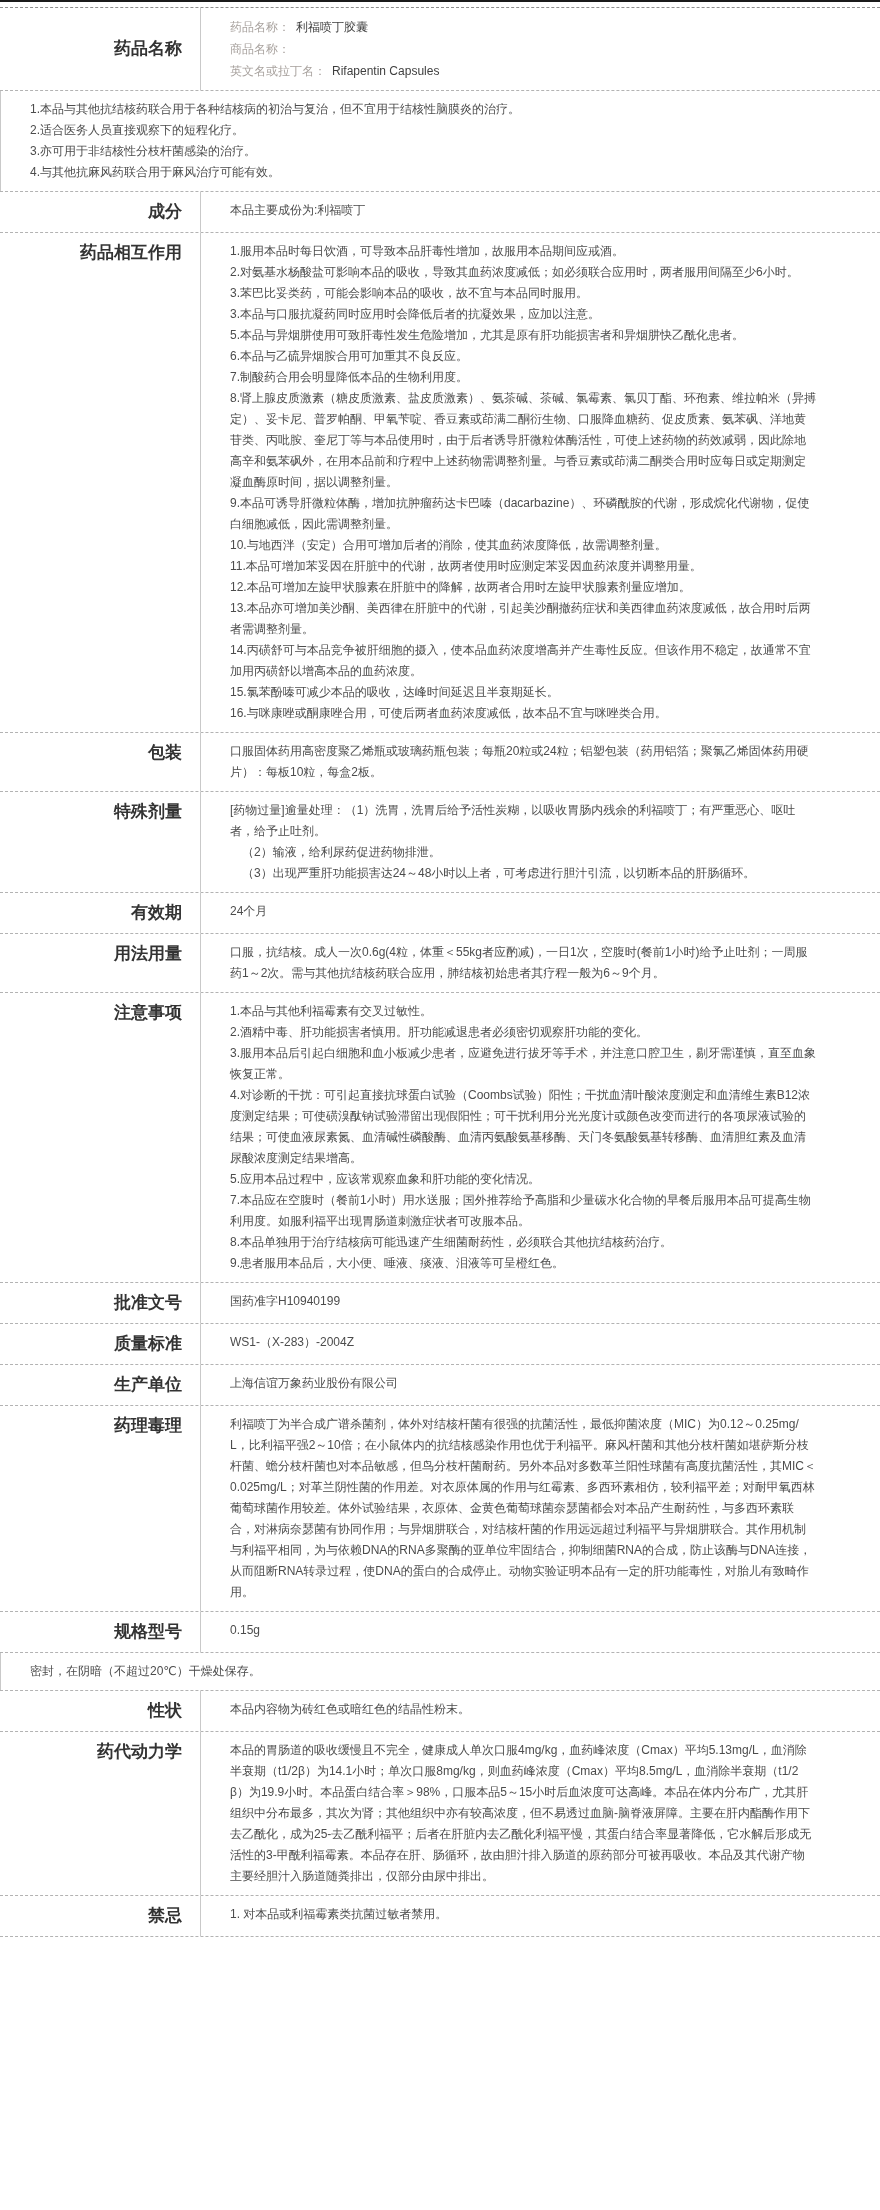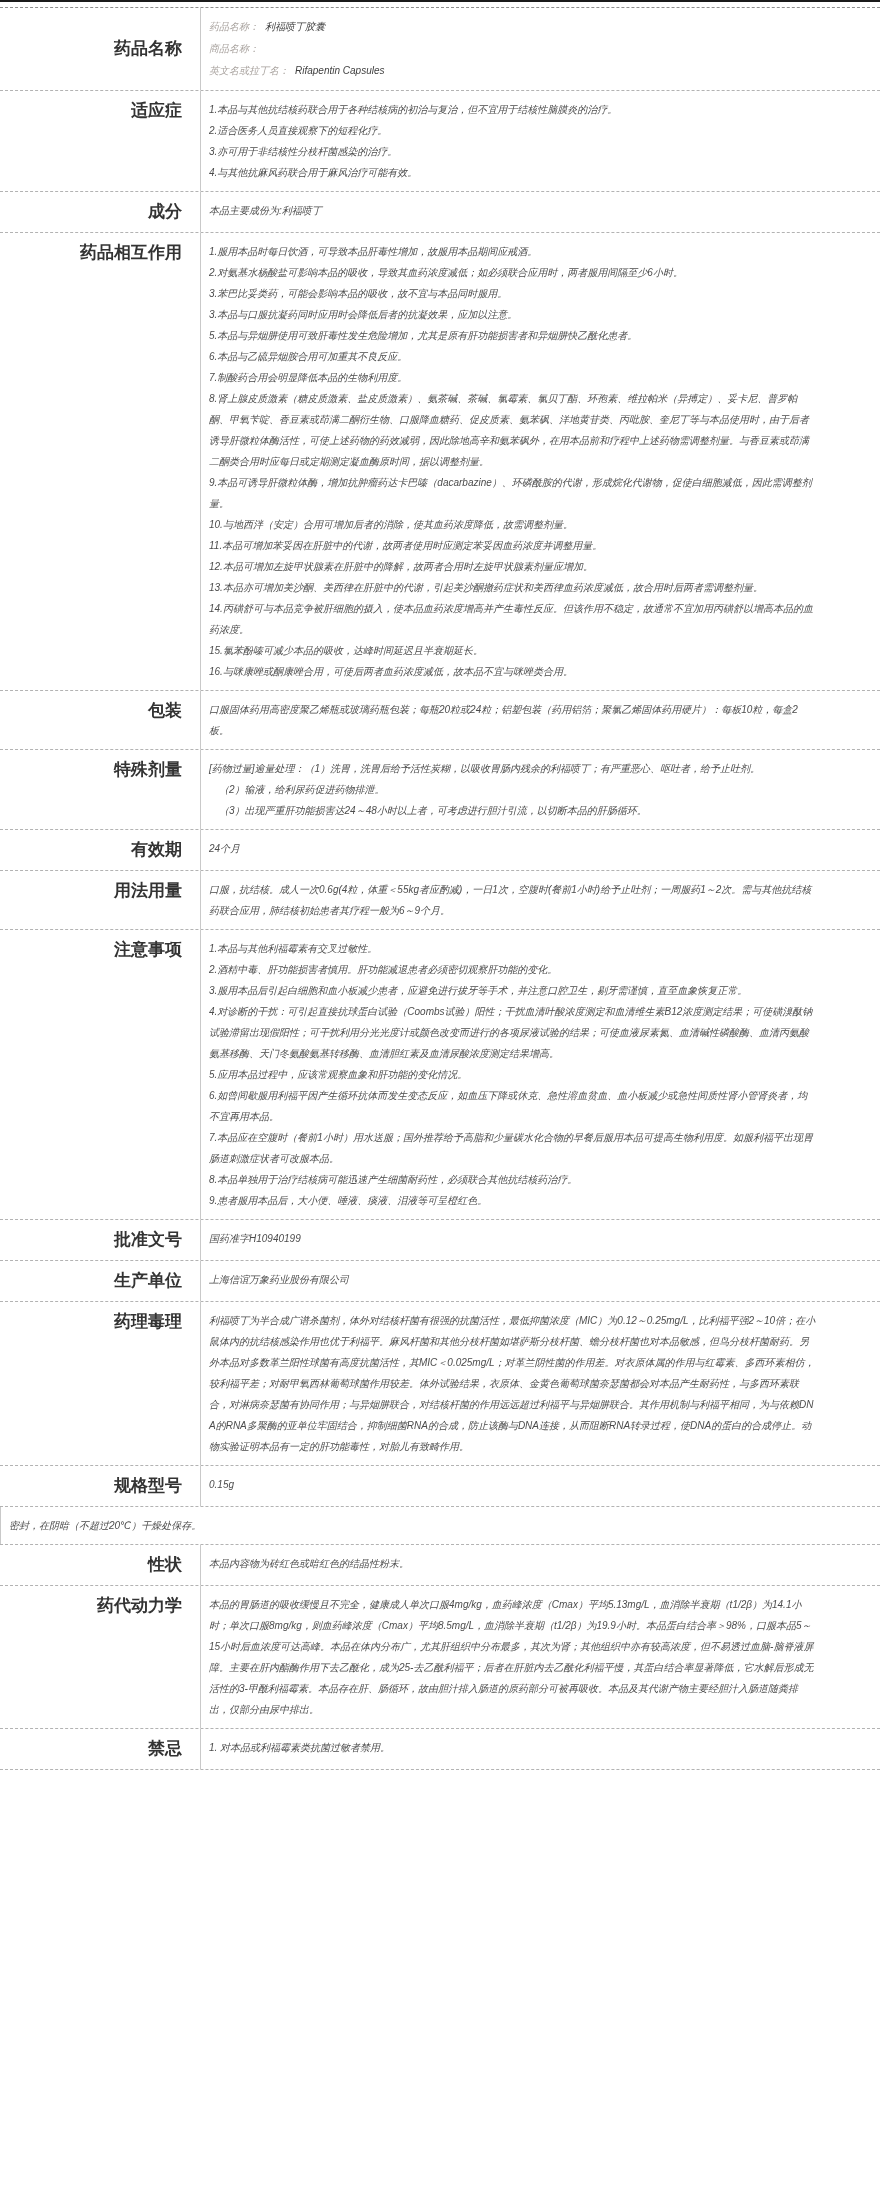--- a/index.html
+++ b/index.html
@@ -41,25 +41,24 @@
     line-height: 22px;
   }
   .row.fields-row .label-cell {
     align-self: center;
     padding-left: 48px;
   }
   .content-cell {
     flex: 1;
     box-sizing: border-box;
     border-left: 1px solid #c9c9c9;
-    padding: 8px 64px 8px 8px;
-    font-size: 10px;
+    padding: 8px 64px 8px 29px;
+    font-size: 12px;
     color: #4c4c4c;
     line-height: 21px;
-    font-style: italic;
   }
   .para {
     white-space: pre-wrap;
     word-break: break-all;
   }
   .field-line {
     line-height: 22px;
     white-space: pre-wrap;
   }
   .field-name {
@@ -78,21 +77,20 @@
   <div class="drug-table">
       <div class="row fields-row">
         <div class="label-cell">药品名称</div>
         <div class="content-cell">
           <div class="field-line"><span class="field-name">药品名称：</span><span class="field-value">利福喷丁胶囊</span></div>
           <div class="field-line"><span class="field-name">商品名称：</span><span class="field-value"></span></div>
           <div class="field-line"><span class="field-name">英文名或拉丁名：</span><span class="field-value">Rifapentin Capsules</span></div>
         </div>
       </div>
       <div class="row">
-        <div class="label-cell">适应症</div>
         <div class="content-cell">
           <div class="para">1.本品与其他抗结核药联合用于各种结核病的初治与复治，但不宜用于结核性脑膜炎的治疗。</div>
           <div class="para">2.适合医务人员直接观察下的短程化疗。</div>
           <div class="para">3.亦可用于非结核性分枝杆菌感染的治疗。</div>
           <div class="para">4.与其他抗麻风药联合用于麻风治疗可能有效。</div>
         </div>
       </div>
       <div class="row">
         <div class="label-cell">成分</div>
         <div class="content-cell">
@@ -147,30 +145,35 @@
         </div>
       </div>
       <div class="row">
         <div class="label-cell">注意事项</div>
         <div class="content-cell">
           <div class="para">1.本品与其他利福霉素有交叉过敏性。</div>
           <div class="para">2.酒精中毒、肝功能损害者慎用。肝功能减退患者必须密切观察肝功能的变化。</div>
           <div class="para">3.服用本品后引起白细胞和血小板减少患者，应避免进行拔牙等手术，并注意口腔卫生，剔牙需谨慎，直至血象恢复正常。</div>
           <div class="para">4.对诊断的干扰：可引起直接抗球蛋白试验（Coombs试验）阳性；干扰血清叶酸浓度测定和血清维生素B12浓度测定结果；可使磺溴酞钠试验滞留出现假阳性；可干扰利用分光光度计或颜色改变而进行的各项尿液试验的结果；可使血液尿素氮、血清碱性磷酸酶、血清丙氨酸氨基移酶、天门冬氨酸氨基转移酶、血清胆红素及血清尿酸浓度测定结果增高。</div>
           <div class="para">5.应用本品过程中，应该常观察血象和肝功能的变化情况。</div>
-          <div class="para">6.如曾间歇服用利福平因产生循环抗体而发生变态反应，如血压下降或休克、急性溶血贫血、血小板减少或急性间质性肾小管肾炎者，均不宜再用本品。</div>
           <div class="para">7.本品应在空腹时（餐前1小时）用水送服；国外推荐给予高脂和少量碳水化合物的早餐后服用本品可提高生物利用度。如服利福平出现胃肠道刺激症状者可改服本品。</div>
           <div class="para">8.本品单独用于治疗结核病可能迅速产生细菌耐药性，必须联合其他抗结核药治疗。</div>
           <div class="para">9.患者服用本品后，大小便、唾液、痰液、泪液等可呈橙红色。</div>
         </div>
       </div>
       <div class="row">
         <div class="label-cell">批准文号</div>
         <div class="content-cell">
           <div class="para">国药准字H10940199</div>
+        </div>
+      </div>
+      <div class="row">
+        <div class="label-cell">质量标准</div>
+        <div class="content-cell">
+          <div class="para">WS1-（X-283）-2004Z</div>
         </div>
       </div>
       <div class="row">
         <div class="label-cell">生产单位</div>
         <div class="content-cell">
           <div class="para">上海信谊万象药业股份有限公司</div>
         </div>
       </div>
       <div class="row">
         <div class="label-cell">药理毒理</div>

